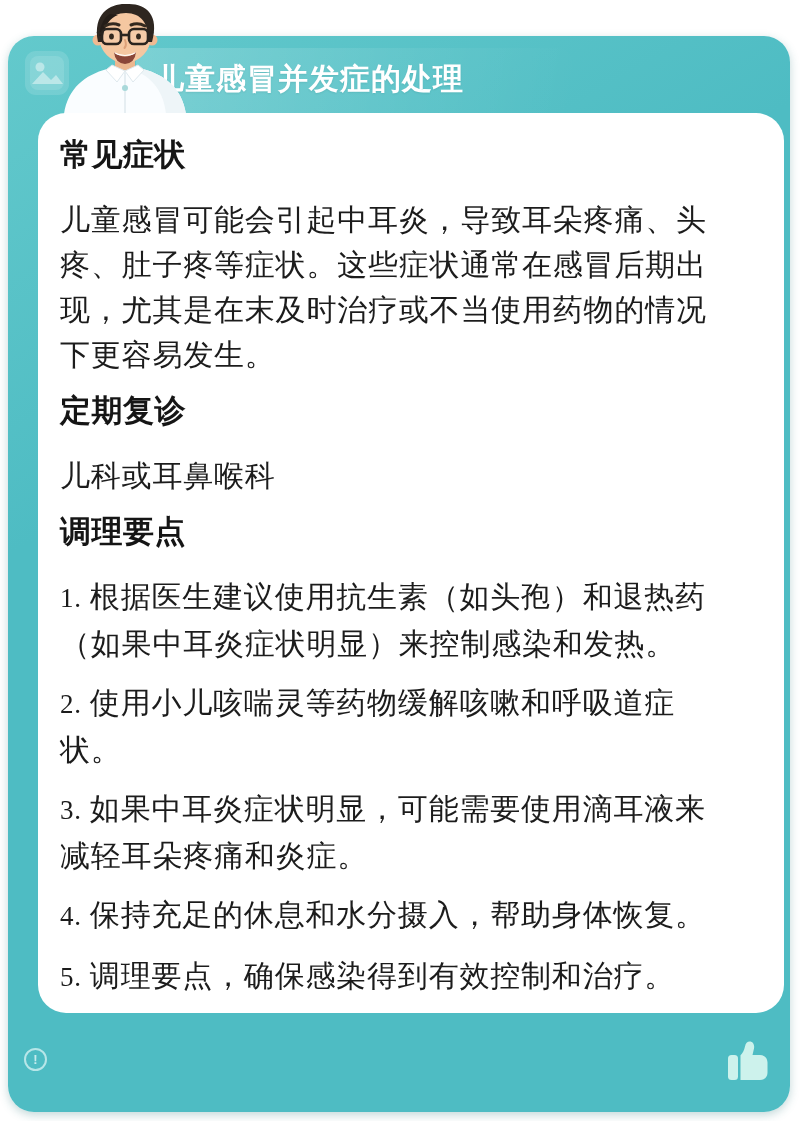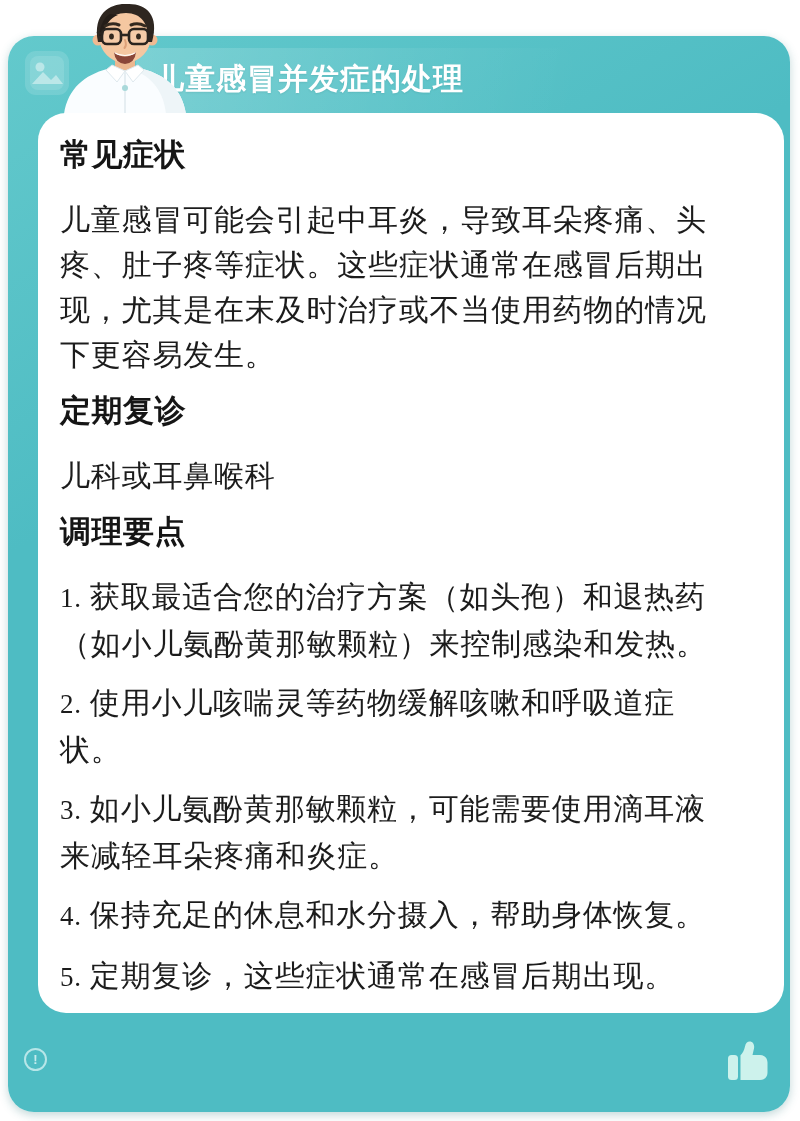--- a/index.html
+++ b/index.html
@@ -138,19 +138,19 @@
 
 <div class="card">
   <h2>常见症状</h2>
   <p class="para">儿童感冒可能会引起中耳炎，导致耳朵疼痛、头疼、肚子疼等症状。这些症状通常在感冒后期出现，尤其是在末及时治疗或不当使用药物的情况下更容易发生。</p>
 
   <h2>定期复诊</h2>
   <p class="para">儿科或耳鼻喉科</p>
 
   <h2>调理要点</h2>
   <div>
-    <p class="list-item"><span class="item-num">1.</span><span>获取最适合您的治疗方案（如头孢）和退热药（如小儿氨酚黄那敏颗粒）来控制感染和发热。</span></p>
+    <p class="list-item"><span class="item-num">1.</span><span>根据医生建议使用抗生素（如头孢）和退热药（如果中耳炎症状明显）来控制感染和发热。</span></p>
     <p class="list-item"><span class="item-num">2.</span><span>使用小儿咳喘灵等药物缓解咳嗽和呼吸道症状。</span></p>
-    <p class="list-item"><span class="item-num">3.</span><span>如小儿氨酚黄那敏颗粒，可能需要使用滴耳液来减轻耳朵疼痛和炎症。</span></p>
+    <p class="list-item"><span class="item-num">3.</span><span>如果中耳炎症状明显，可能需要使用滴耳液来减轻耳朵疼痛和炎症。</span></p>
     <p class="list-item"><span class="item-num">4.</span><span>保持充足的休息和水分摄入，帮助身体恢复。</span></p>
-    <p class="list-item"><span class="item-num">5.</span><span>定期复诊，这些症状通常在感冒后期出现。</span></p>
+    <p class="list-item"><span class="item-num">5.</span><span>调理要点，确保感染得到有效控制和治疗。</span></p>
   </div>
 </div>
 
 </body></html>

